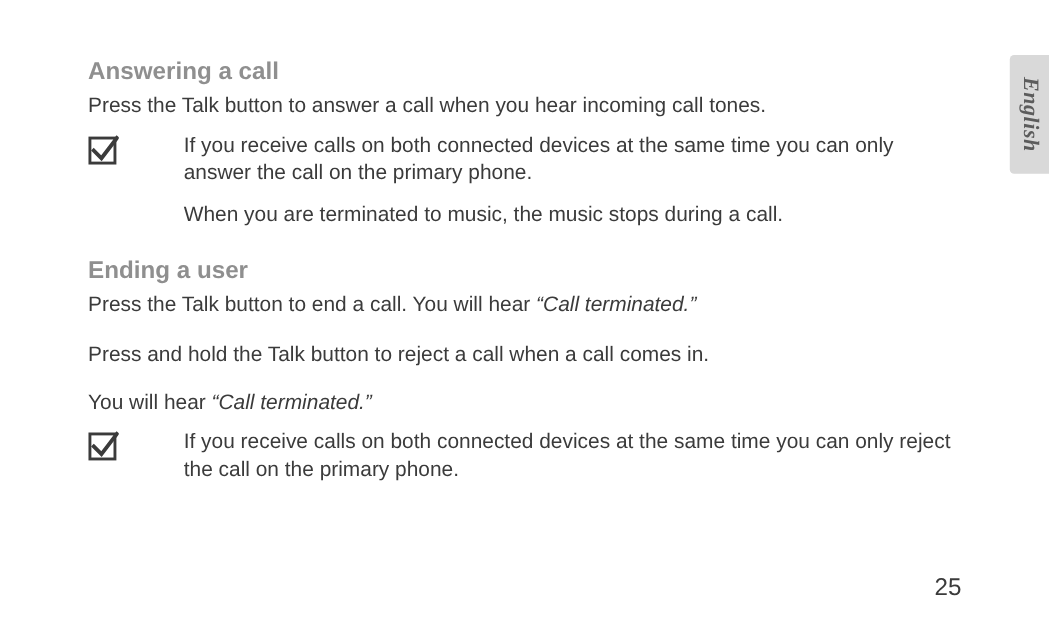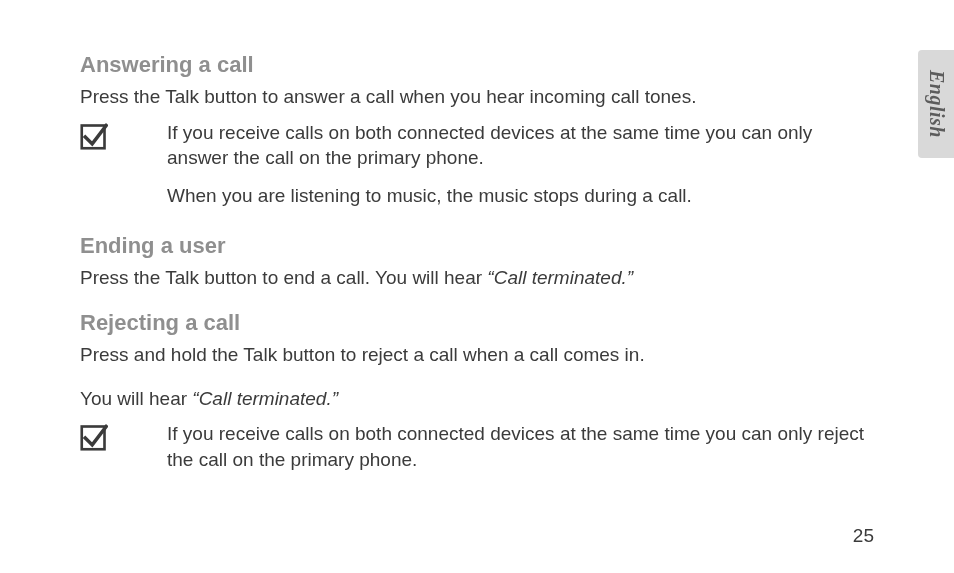--- a/index.html
+++ b/index.html
@@ -80,21 +80,21 @@
     font-style: italic;
     font-family: Georgia, "Times New Roman", serif;
     font-size: 20px;
     color: #5c5c5c;
     letter-spacing: 0.5px;
   }
   .page-number {
     position: absolute;
     right: 80px;
     bottom: 26px;
-    font-size: 19px;
+    font-size: 22px;
     color: #3b3b3b;
   }
 </style>
 </head>
 <body>
 
 <div class="page">
 
   <div class="side-tab">
     <span>English</span>
@@ -105,34 +105,33 @@
 
   <div class="note-block">
     <div class="note-icon">
       <svg viewBox="0 0 32 32">
         <rect x="2" y="4" width="26" height="26" fill="none" stroke="#3b3b3b" stroke-width="3"></rect>
         <path d="M6 17 L14 25 L30 4" fill="none" stroke="#3b3b3b" stroke-width="4" stroke-linecap="square"></path>
       </svg>
     </div>
     <div class="note-content">
       <p>If you receive calls on both connected devices at the same time you can only answer the call on the primary phone.</p>
-      <p>When you are listening to music, the music stops during a call.</p>
+      <p>When you are terminated to music, the music stops during a call.</p>
     </div>
   </div>
 
   <div class="section-gap"></div>
 
   <h2 class="section-heading">Ending a user</h2>
   <p class="body-text">
     <span>Press the Talk button to end a call. You will hear </span><em class="voice">“Call terminated.”</em>
   </p>
 
   <div class="section-gap"></div>
 
-  <h2 class="section-heading">Rejecting a call</h2>
   <p class="body-text" style="margin-bottom:18px;">Press and hold the Talk button to reject a call when a call comes in.</p>
   <p class="body-text">
     <span>You will hear </span><em class="voice">“Call terminated.”</em>
   </p>
 
   <div class="note-block">
     <div class="note-icon">
       <svg viewBox="0 0 32 32">
         <rect x="2" y="4" width="26" height="26" fill="none" stroke="#3b3b3b" stroke-width="3"></rect>
         <path d="M6 17 L14 25 L30 4" fill="none" stroke="#3b3b3b" stroke-width="4" stroke-linecap="square"></path>

